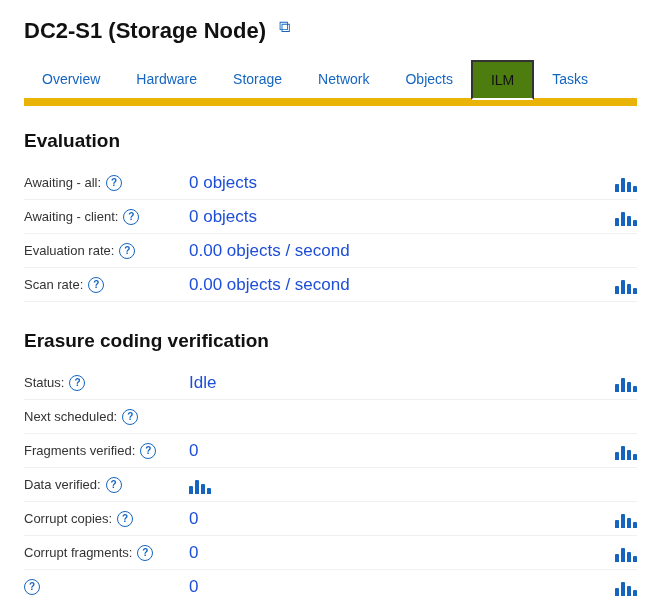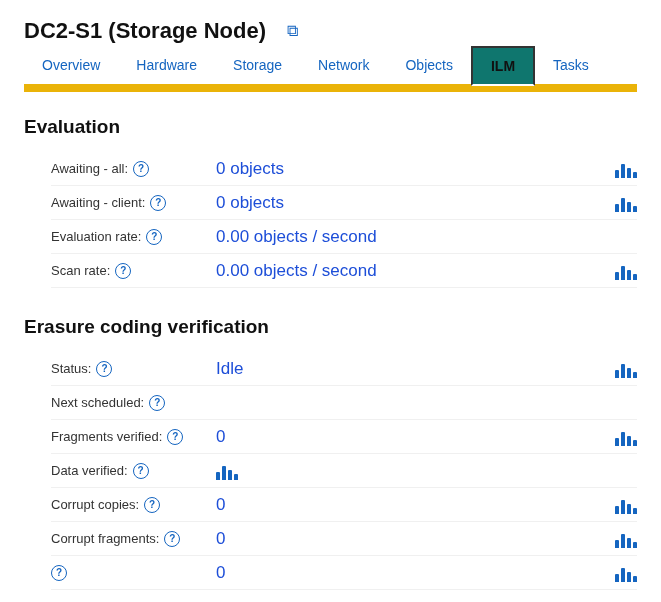--- a/index.html
+++ b/index.html
@@ -9,23 +9,22 @@
       color: #333;
       background: #fff;
       width: 661px;
       min-height: 602px;
     }
     .page-container {
       padding: 18px 24px 24px 24px;
     }
     .page-title-row {
       display: flex;
-      align-items: center;
-      gap: 21px;
-      margin-bottom: 2px;
+      gap: 13px;
+      margin-bottom: 16px;
     }
     .page-title {
       font-size: 22px;
       font-weight: 600;
       color: #111;
     }
     .external-link-icon {
       color: #1565c0;
       font-size: 16px;
       cursor: pointer;
@@ -41,42 +40,41 @@
       font-size: 14px;
       font-weight: 500;
       cursor: pointer;
       border: none;
       background: none;
       white-space: nowrap;
       text-decoration: none;
     }
     .tab.active {
       color: #111;
-      font-weight: 700;
+      font-weight: 400;
       border: 2px solid #333;
       border-bottom: 2px solid #fff;
       margin-bottom: -2px;
-      background: #0f766e;
+      background: #4d7c0f;
     }
     .section-title {
       font-size: 19px;
       font-weight: 600;
       margin-bottom: 14px;
       color: #111;
     }
     .section {
       margin-bottom: 28px;
     }
     .metric-row {
       display: flex;
       align-items: center;
       padding: 6px 0;
       border-bottom: 1px solid #f0f0f0;
       min-height: 34px;
-      margin-left: 27px;
     }
     .metric-label {
       width: 165px;
       display: flex;
       align-items: center;
       gap: 5px;
       color: #333;
       font-size: 13px;
     }
     .help-icon {

